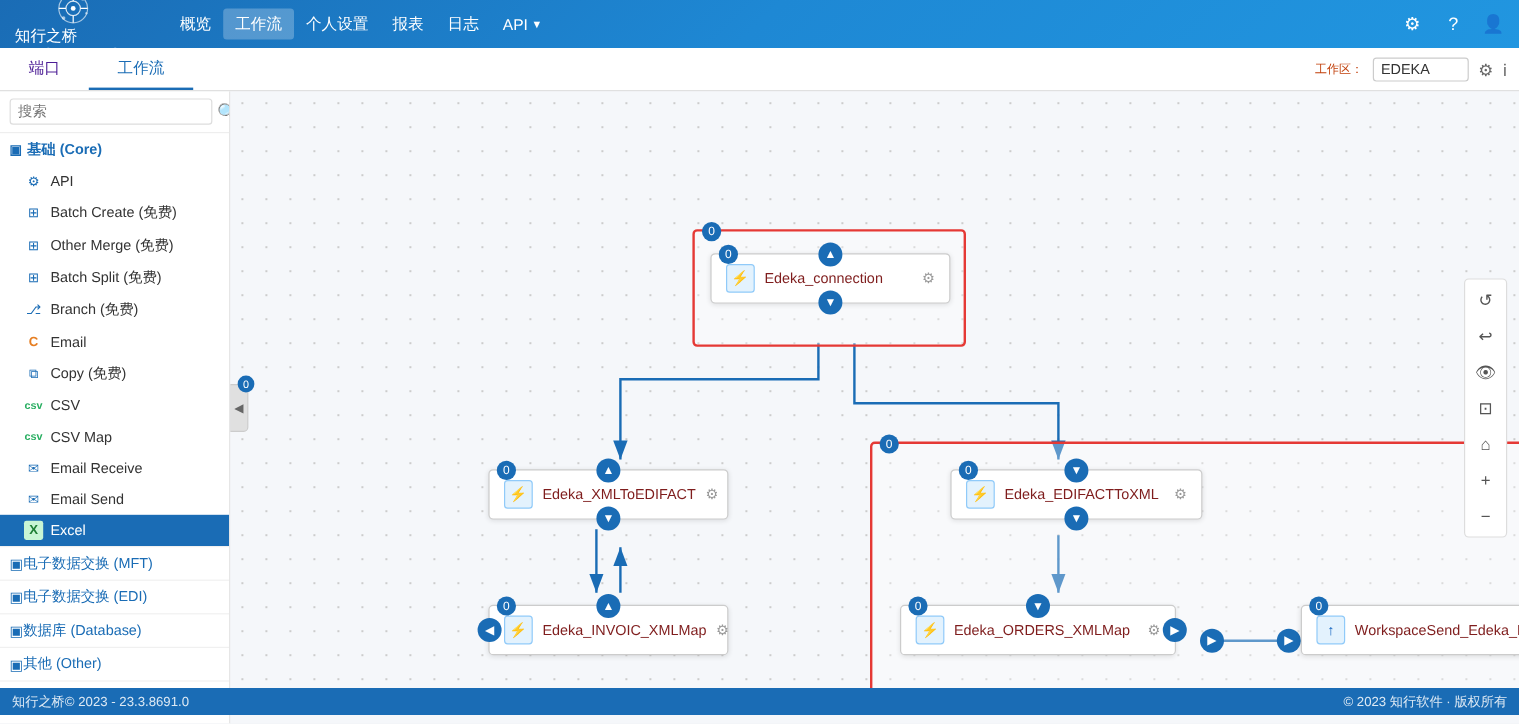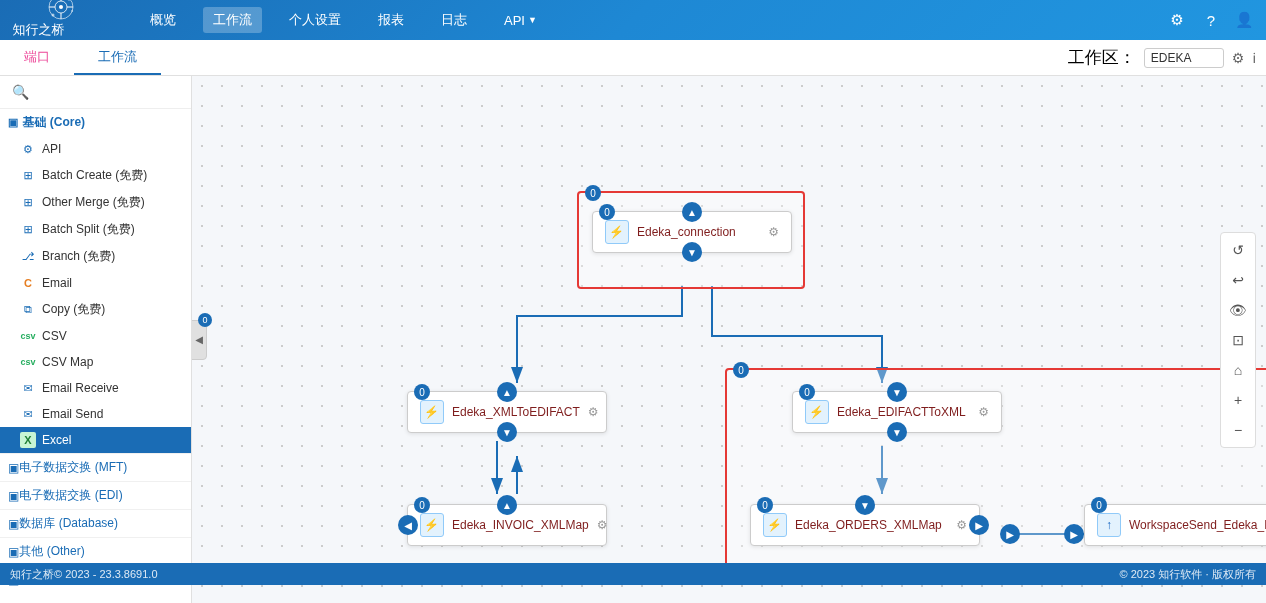--- a/index.html
+++ b/index.html
@@ -30,21 +30,21 @@
     }
     .nav-logo-sub {
       font-size: 9px;
       color: rgba(255,255,255,0.7);
       font-family: Liberation Serif, serif;
     }
     .nav-menu {
       display: flex;
       align-items: center;
       flex: 1;
-      gap: 17px;
+      gap: 0;
     }
     .nav-item {
       color: white;
       padding: 4px 10px;
       cursor: pointer;
       border-radius: 3px;
       font-size: 13px;
       white-space: nowrap;
     }
     .nav-item.active { background: rgba(255,255,255,0.25); }
@@ -79,37 +79,37 @@
       padding: 0 0 0 0;
       position: relative;
       z-index: 90;
     }
     .sub-nav-tab {
       display: flex;
       align-items: center;
       padding: 0 24px;
       cursor: pointer;
       font-size: 13px;
-      color: #ec4899;
+      color: #4c1d95;
       border-bottom: 2px solid transparent;
     }
     .sub-nav-tab.active {
       color: #1a6cb5;
       border-bottom: 2px solid #1a6cb5;
     }
     .workspace-selector {
       margin-left: auto;
       display: flex;
       align-items: center;
       gap: 8px;
       padding-right: 10px;
     }
     .workspace-label {
-      font-size: 17px;
-      color: #000000;
+      font-size: 10px;
+      color: #c2410c;
     }
     .workspace-select {
       border: 1px solid #ccc;
       border-radius: 3px;
       padding: 2px 20px 2px 6px;
       font-size: 12px;
       color: #333;
       background: white;
       appearance: none;
       -webkit-appearance: none;
@@ -375,21 +375,21 @@
       height: 16px;
       font-size: 10px;
       display: flex;
       align-items: center;
       justify-content: center;
     }
 
     
     .footer {
       position: fixed;
-      bottom: 18px;
+      bottom: 8px;
       left: 0;
       right: 0;
       height: 22px;
       background: #1a6cb5;
       display: flex;
       align-items: center;
       justify-content: space-between;
       padding: 0 10px;
       z-index: 200;
     }
@@ -456,20 +456,21 @@
     </select>
     <span class="workspace-icon">⚙</span>
     <span class="workspace-icon">ℹ</span>
   </div>
 </div>
 
 <div class="main-layout">
 
   <div class="sidebar">
     <div class="sidebar-search">
+      <input type="text" placeholder="搜索" style="">
       <button class="sidebar-search-btn">🔍</button>
     </div>
     <div class="sidebar-content">
 
       <div class="sidebar-category">
         <span class="cat-icon">▣</span>
         <span>基础 (Core)</span>
       </div>
 
       <div class="sidebar-item">

